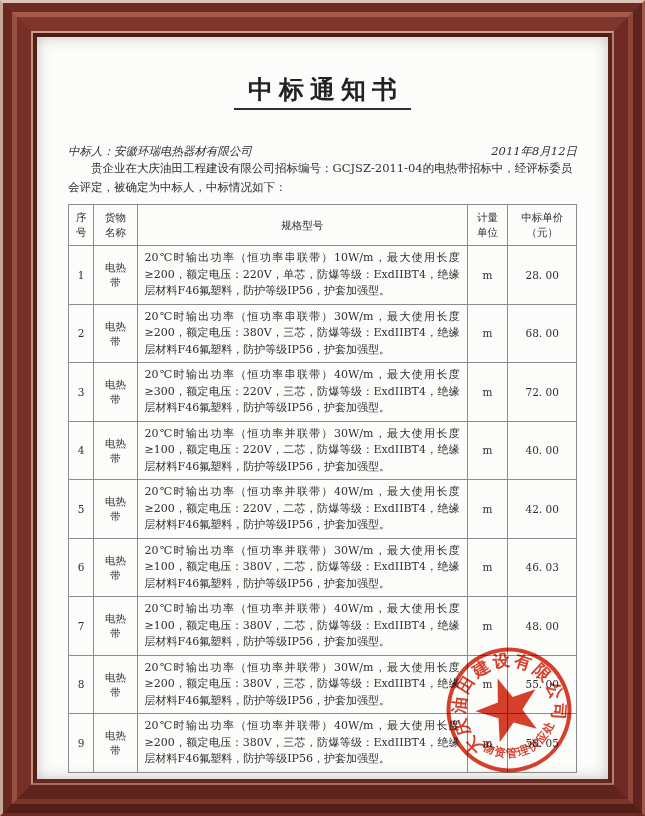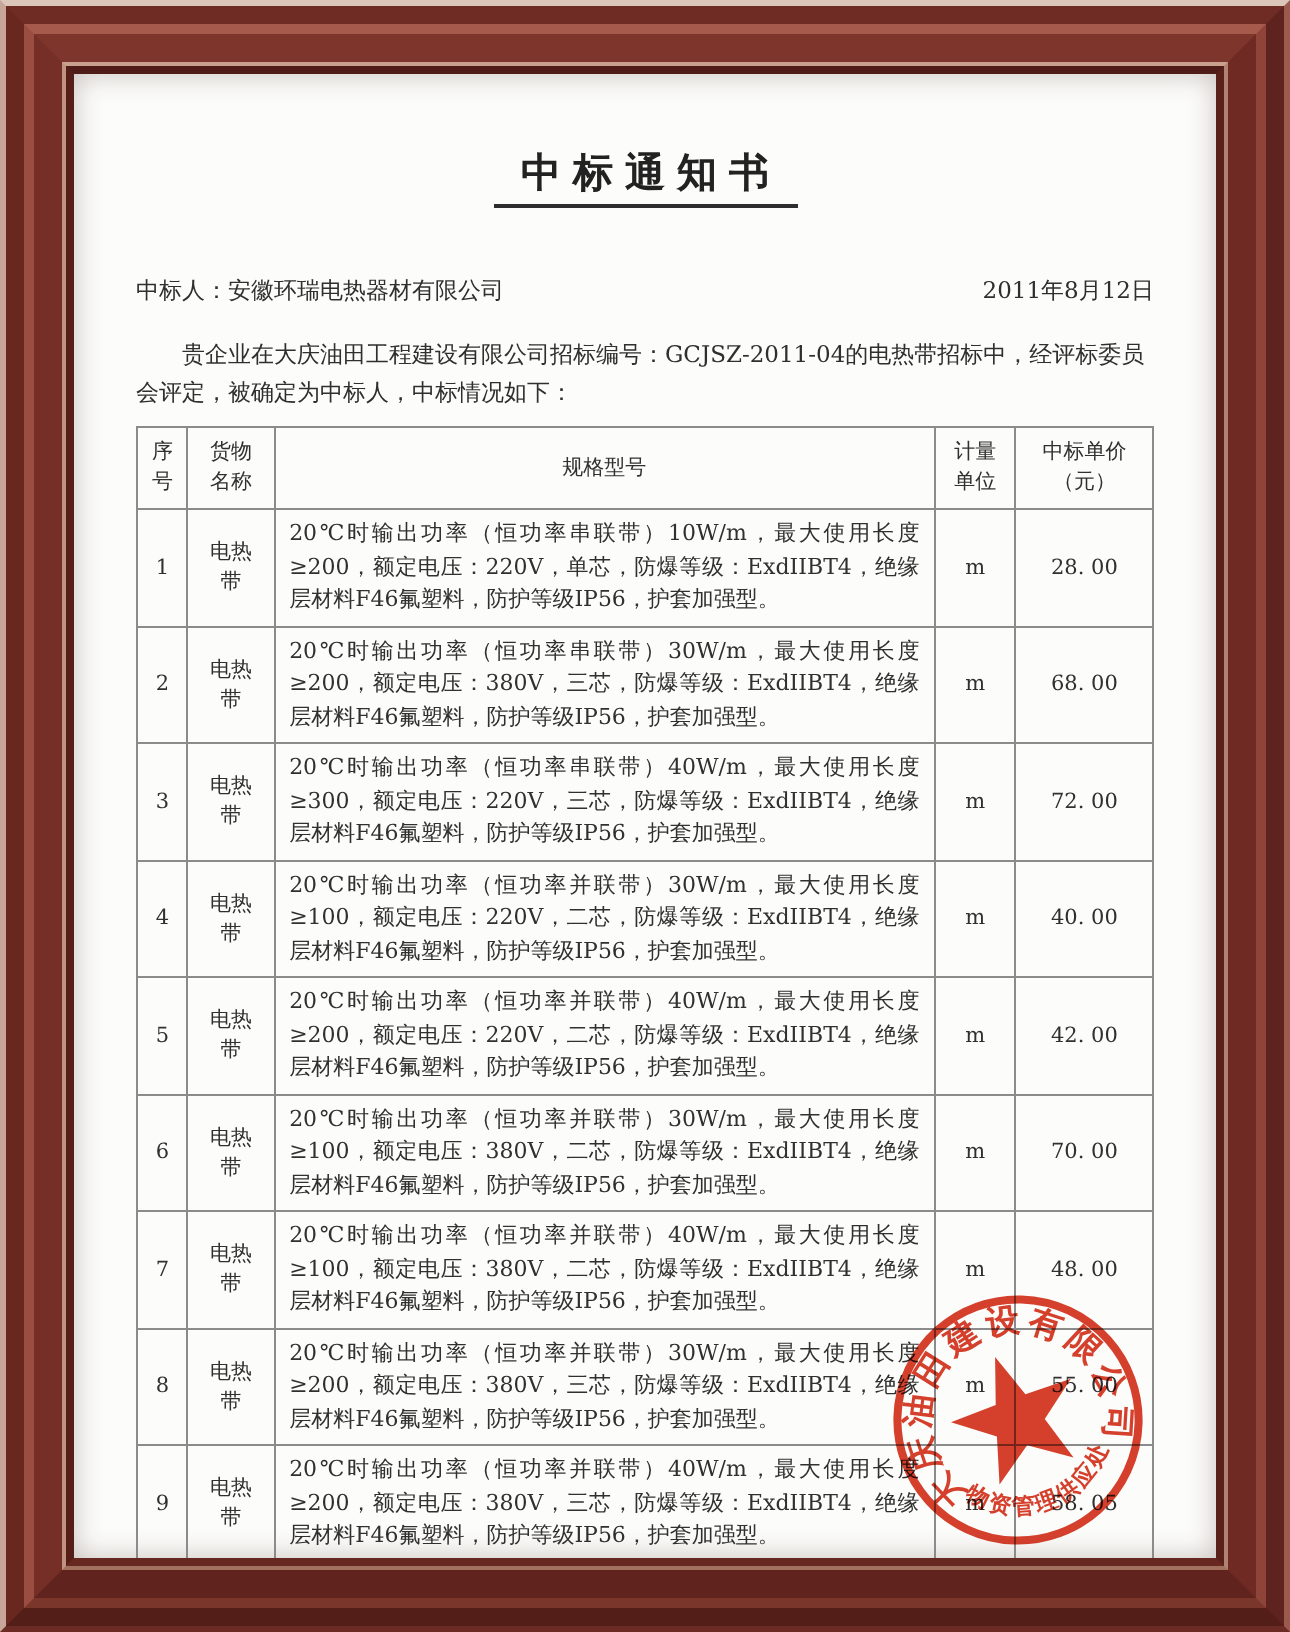--- a/index.html
+++ b/index.html
@@ -25,26 +25,26 @@
     border:4px solid;
     border-color:#4f1c17 #5a201a #662821 #551e18; }
 
   .paper { position:relative; width:100%; height:100%;
     background:#fcfcfa;
     box-shadow: inset 0 0 14px rgba(60,40,30,.28);
     padding:20px 31px 0 31px;
     color:#333; overflow:hidden; }
 
   .doc-title-wrap { text-align:center; margin-top:16px; }
-  .doc-title { display:inline-block; font-size:20px; font-weight:bold; letter-spacing:6px;
+  .doc-title { display:inline-block; font-size:25px; font-weight:bold; letter-spacing:6px;
     color:#222; border-bottom:2px solid #2e2e2e; padding:0 8px 2px 14px; }
 
   .meta-row { display:flex; justify-content:space-between; align-items:baseline;
-    margin-top:34px; font-size:11.5px; color:#2f2f2f; }
-  .intro { font-size:11.5px; line-height:1.65; text-indent:2em; color:#2f2f2f; margin-top:15px; }
+    margin-top:34px; font-size:11.5px; color:#2f2f2f;font-style:italic; }
+  .intro { font-size:11.5px; line-height:1.65; text-indent:2em; color:#2f2f2f; margin-top:0; }
 
   table.bid { width:100%; margin-top:7px; border-collapse:collapse; table-layout:fixed; }
   table.bid th, table.bid td { border:1px solid #8b8b8b; color:#303030; }
   table.bid th { font-size:10.5px; font-weight:normal; white-space:pre-line;
     padding:5px 2px; line-height:1.45; text-align:center; vertical-align:middle; height:40px; }
   td.col-seq, td.col-name, td.col-unit, td.col-price {
     text-align:center; vertical-align:middle; font-size:10.5px; white-space:pre-line; line-height:1.4; }
   td.col-spec { font-size:11px; line-height:1.5; padding:4px 7px; text-align:justify; vertical-align:middle; }
   col.c-seq{width:5%} col.c-name{width:8.5%} col.c-spec{width:65%} col.c-unit{width:8%} col.c-price{width:13.5%}
   table.bid tbody tr { height:45px; }
@@ -139,21 +139,21 @@
                       <td class="col-spec">20℃时输出功率（恒功率并联带）40W/m，最大使用长度≥200，额定电压：220V，二芯，防爆等级：ExdIIBT4，绝缘层材料F46氟塑料，防护等级IP56，护套加强型。</td>
                       <td class="col-unit">m</td>
                       <td class="col-price">42. 00</td>
                     </tr>
                     <tr>
                       <td class="col-seq">6</td>
                       <td class="col-name">电热
 带</td>
                       <td class="col-spec">20℃时输出功率（恒功率并联带）30W/m，最大使用长度≥100，额定电压：380V，二芯，防爆等级：ExdIIBT4，绝缘层材料F46氟塑料，防护等级IP56，护套加强型。</td>
                       <td class="col-unit">m</td>
-                      <td class="col-price">70. 00</td>
+                      <td class="col-price">46. 03</td>
                     </tr>
                     <tr>
                       <td class="col-seq">7</td>
                       <td class="col-name">电热
 带</td>
                       <td class="col-spec">20℃时输出功率（恒功率并联带）40W/m，最大使用长度≥100，额定电压：380V，二芯，防爆等级：ExdIIBT4，绝缘层材料F46氟塑料，防护等级IP56，护套加强型。</td>
                       <td class="col-unit">m</td>
                       <td class="col-price">48. 00</td>
                     </tr>
                     <tr>

